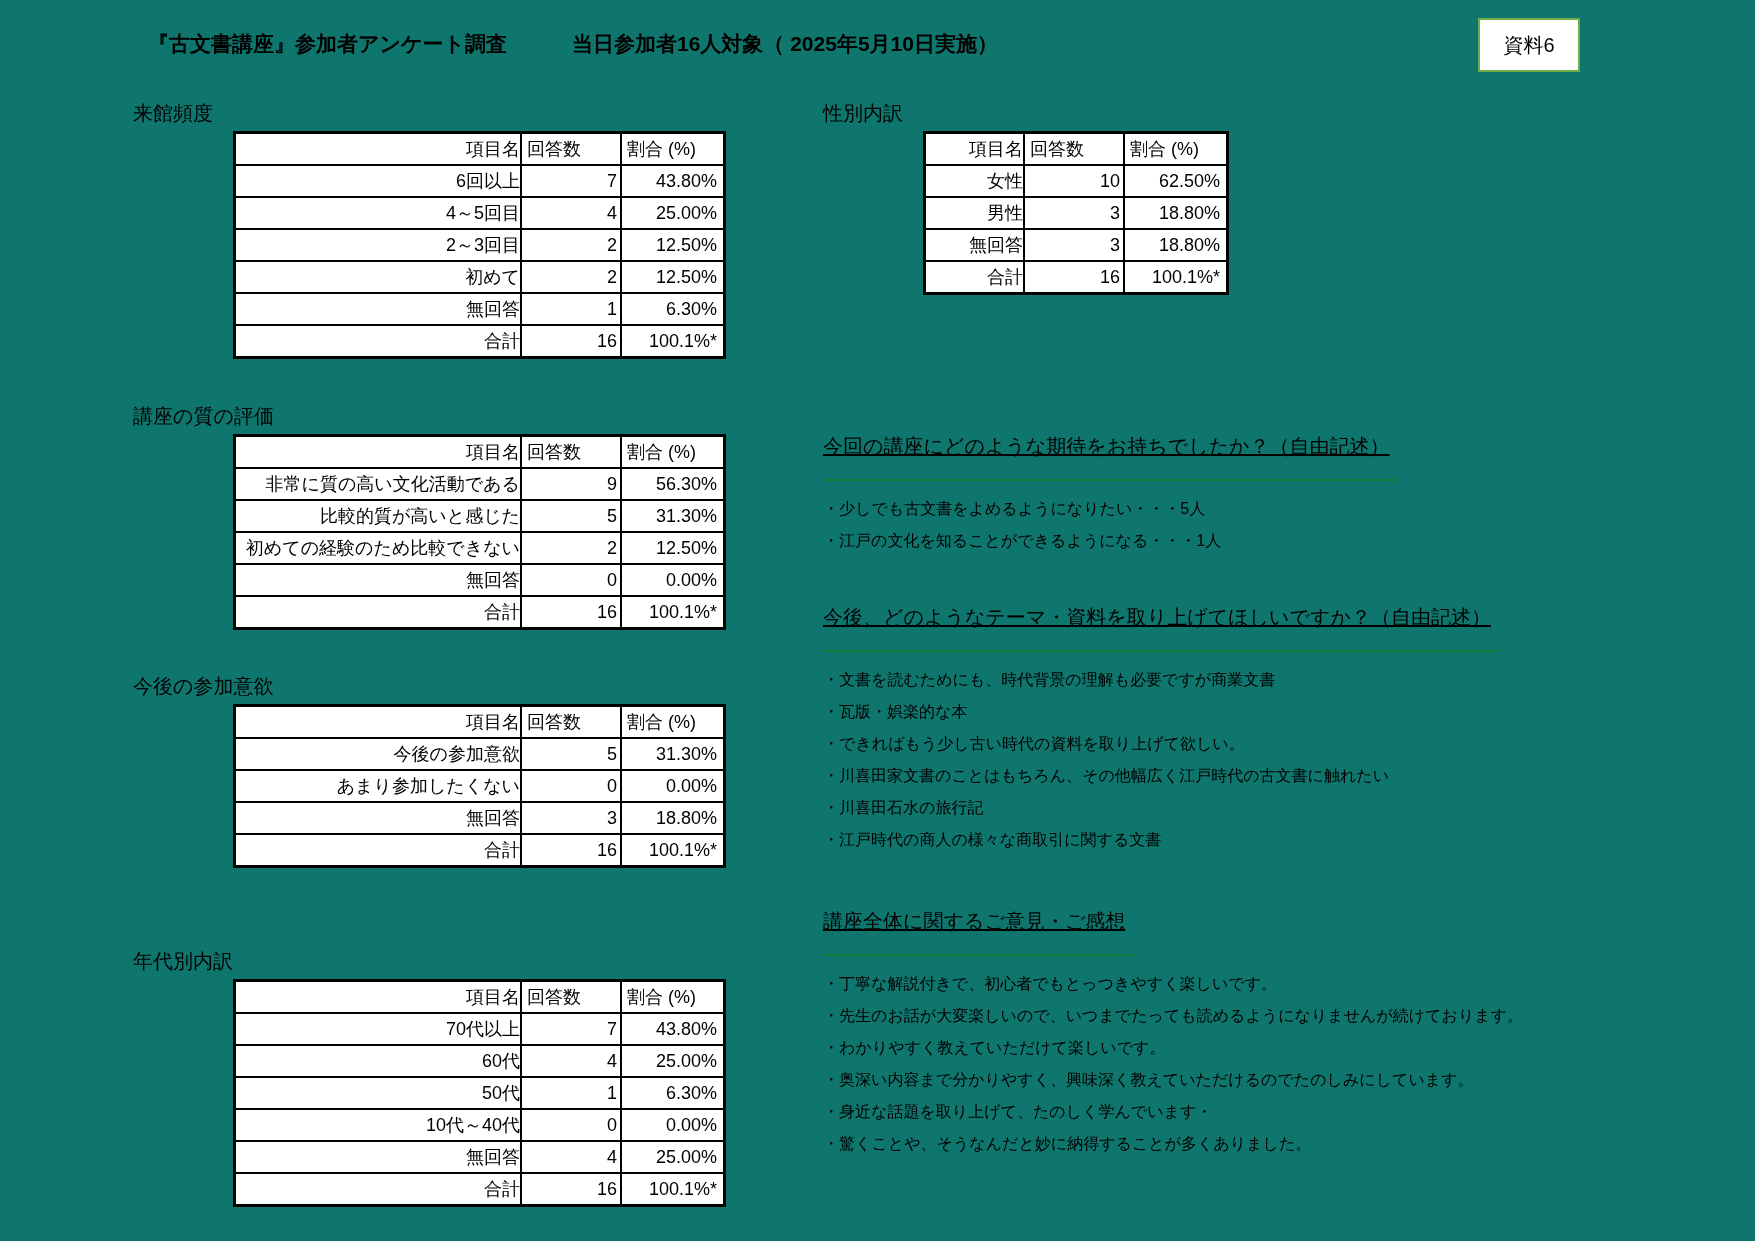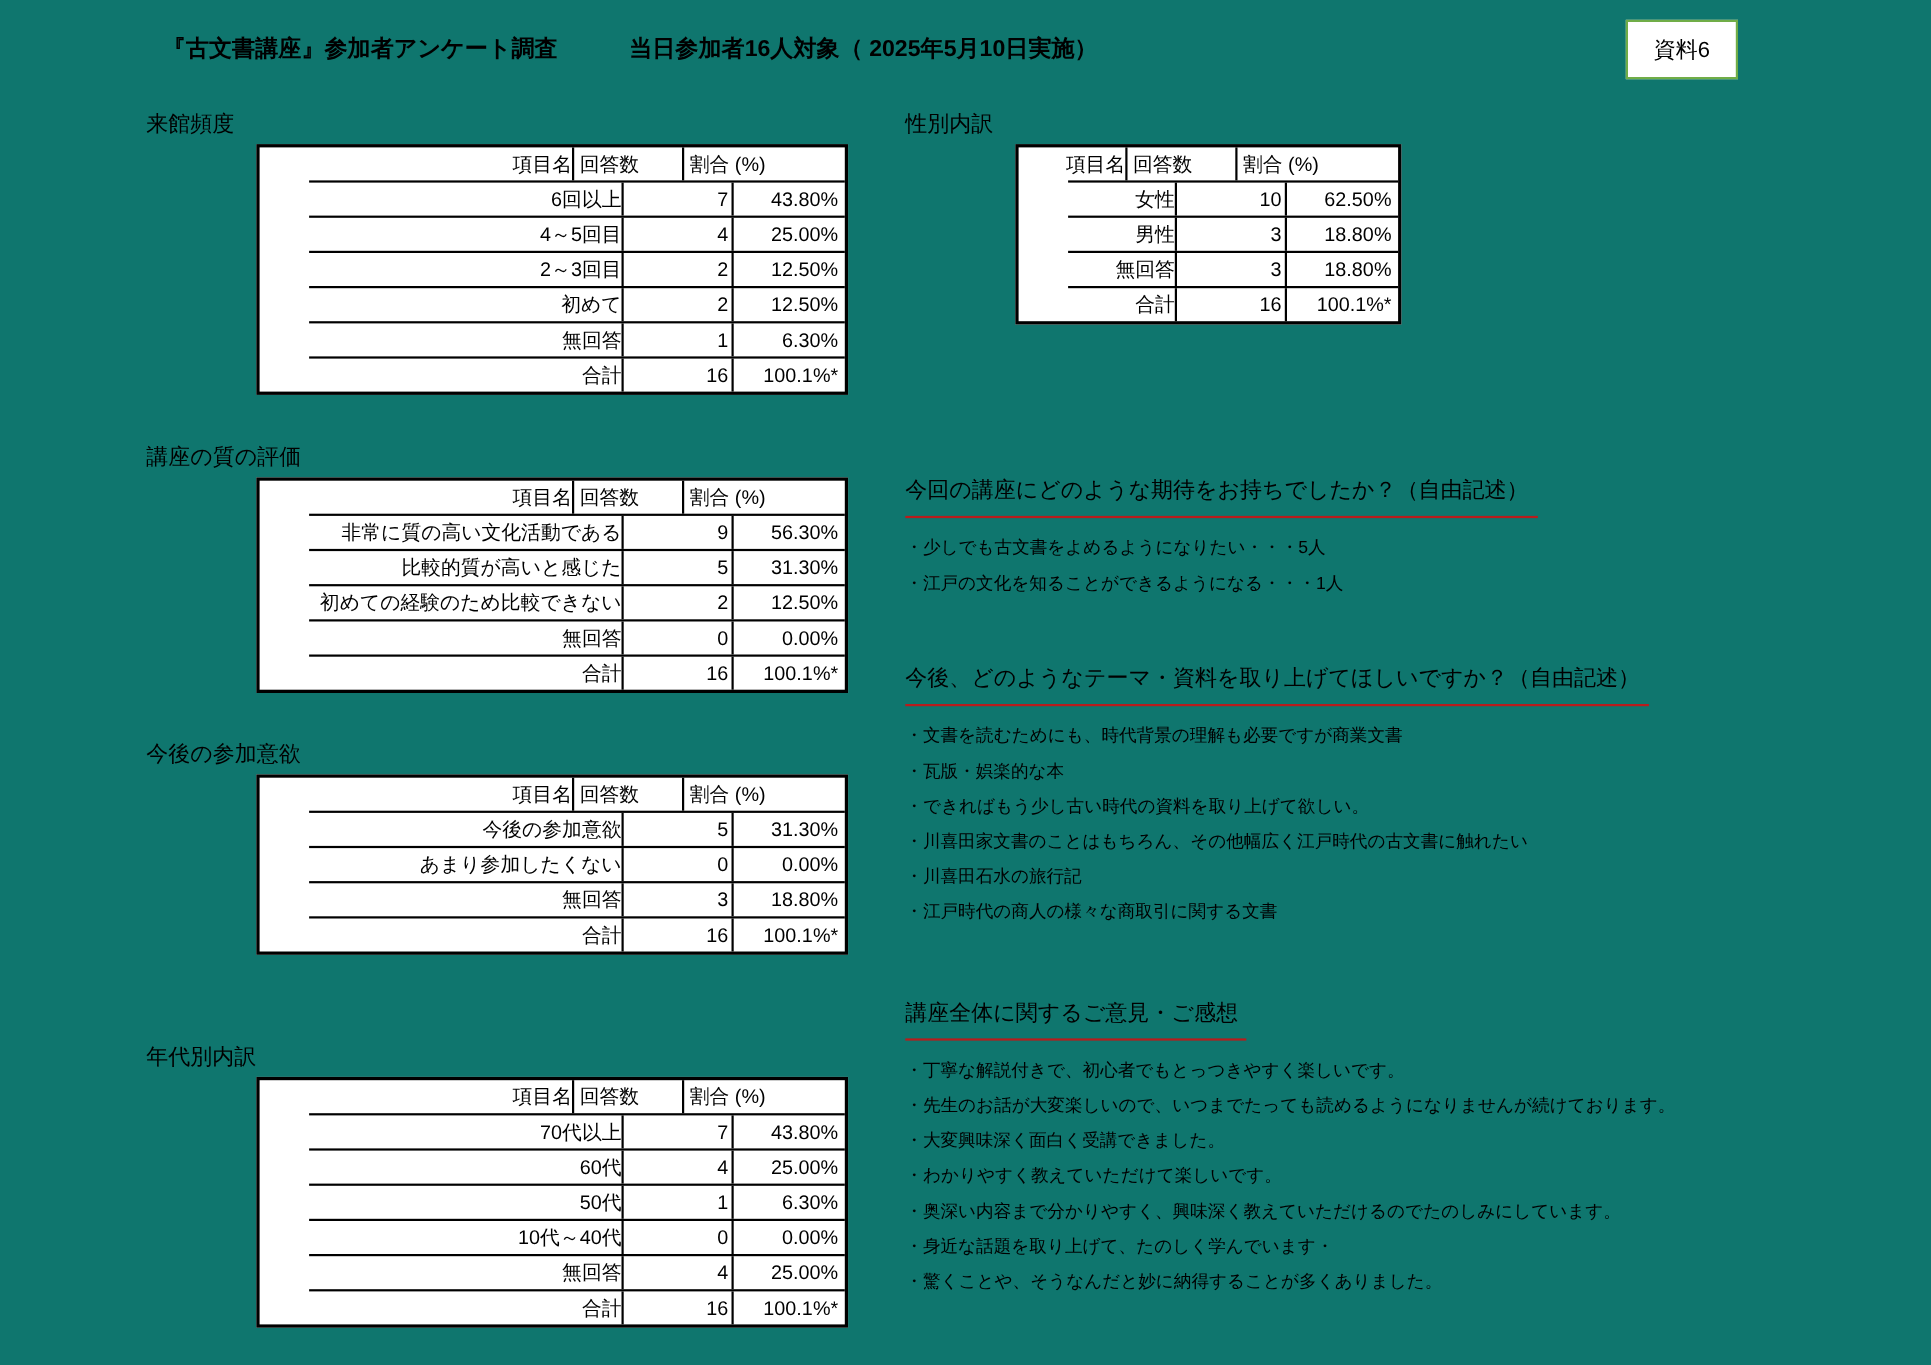--- a/index.html
+++ b/index.html
@@ -21,34 +21,34 @@
     border:2.5px solid var(--accent,#70ad47);
     display:flex; align-items:center; justify-content:center;
     font-size:20px; background:#fff;
   }
 
   
   .tblock { position:absolute; }
   .theading { font-size:20px; line-height:26px; margin-bottom:5px; }
   .dtable { margin-left:100px; display:inline-block; border:3px solid #000; background:#fff; }
   .trow { display:flex; }
-  .trow + .trow { border-top:2.5px solid #000;margin-left:45px; }
+  .trow + .trow { border-top:2.5px solid #000; }
   .tcell { height:30px; line-height:30px; font-size:18px; white-space:nowrap; overflow:hidden; }
   .tcell.item   { width:284px; text-align:right; padding-left:5px; }
   .tcell.count  { width:100px; text-align:right; padding-right:3px; border-left:2.5px solid #000; }
   .tcell.percent{ width:103px; text-align:right; padding-right:6px; border-left:2.5px solid #000; }
   .thead .tcell.count, .thead .tcell.percent { text-align:left; padding-left:5px; padding-right:0; }
   .gender .tcell.item { width:97px; }
 
   
   .section { position:absolute; left:823px; width:900px; }
   .sec-title {
     display:inline-block; font-size:20px; line-height:26px;
-    padding-bottom:10px; padding-right:8px; border-bottom:2px solid #b91c1c;
-    margin-bottom:12px; white-space:nowrap;
+    padding-bottom:20px; padding-right:8px; border-bottom:2px solid #15803d;
+    margin-bottom:12px; white-space:nowrap;text-decoration:underline;
   }
   .bullet-line { font-size:16px; line-height:32px; white-space:nowrap; }
 
   
   #t1 { left:133px; top:100px; }
   #t2 { left:133px; top:403px; }
   #t3 { left:133px; top:673px; }
   #t4 { left:133px; top:948px; }
   #tg { left:823px; top:100px; }
   #s1 { top:433px; }
@@ -231,21 +231,20 @@
         <div class="bullet-line">・川喜田石水の旅行記</div>
         <div class="bullet-line">・江戸時代の商人の様々な商取引に関する文書</div>
       </div>
   </div>
 
   <div class="section" id="s3">
     <div class="sec-title">講座全体に関するご意見・ご感想</div>
     <div class="bullets">
         <div class="bullet-line">・丁寧な解説付きで、初心者でもとっつきやすく楽しいです。</div>
         <div class="bullet-line">・先生のお話が大変楽しいので、いつまでたっても読めるようになりませんが続けております。</div>
-        <div class="bullet-line">・大変興味深く面白く受講できました。</div>
         <div class="bullet-line">・わかりやすく教えていただけて楽しいです。</div>
         <div class="bullet-line">・奥深い内容まで分かりやすく、興味深く教えていただけるのでたのしみにしています。</div>
         <div class="bullet-line">・身近な話題を取り上げて、たのしく学んでいます・</div>
         <div class="bullet-line">・驚くことや、そうなんだと妙に納得することが多くありました。</div>
       </div>
   </div>
 
 </div>
 
 </body></html>

